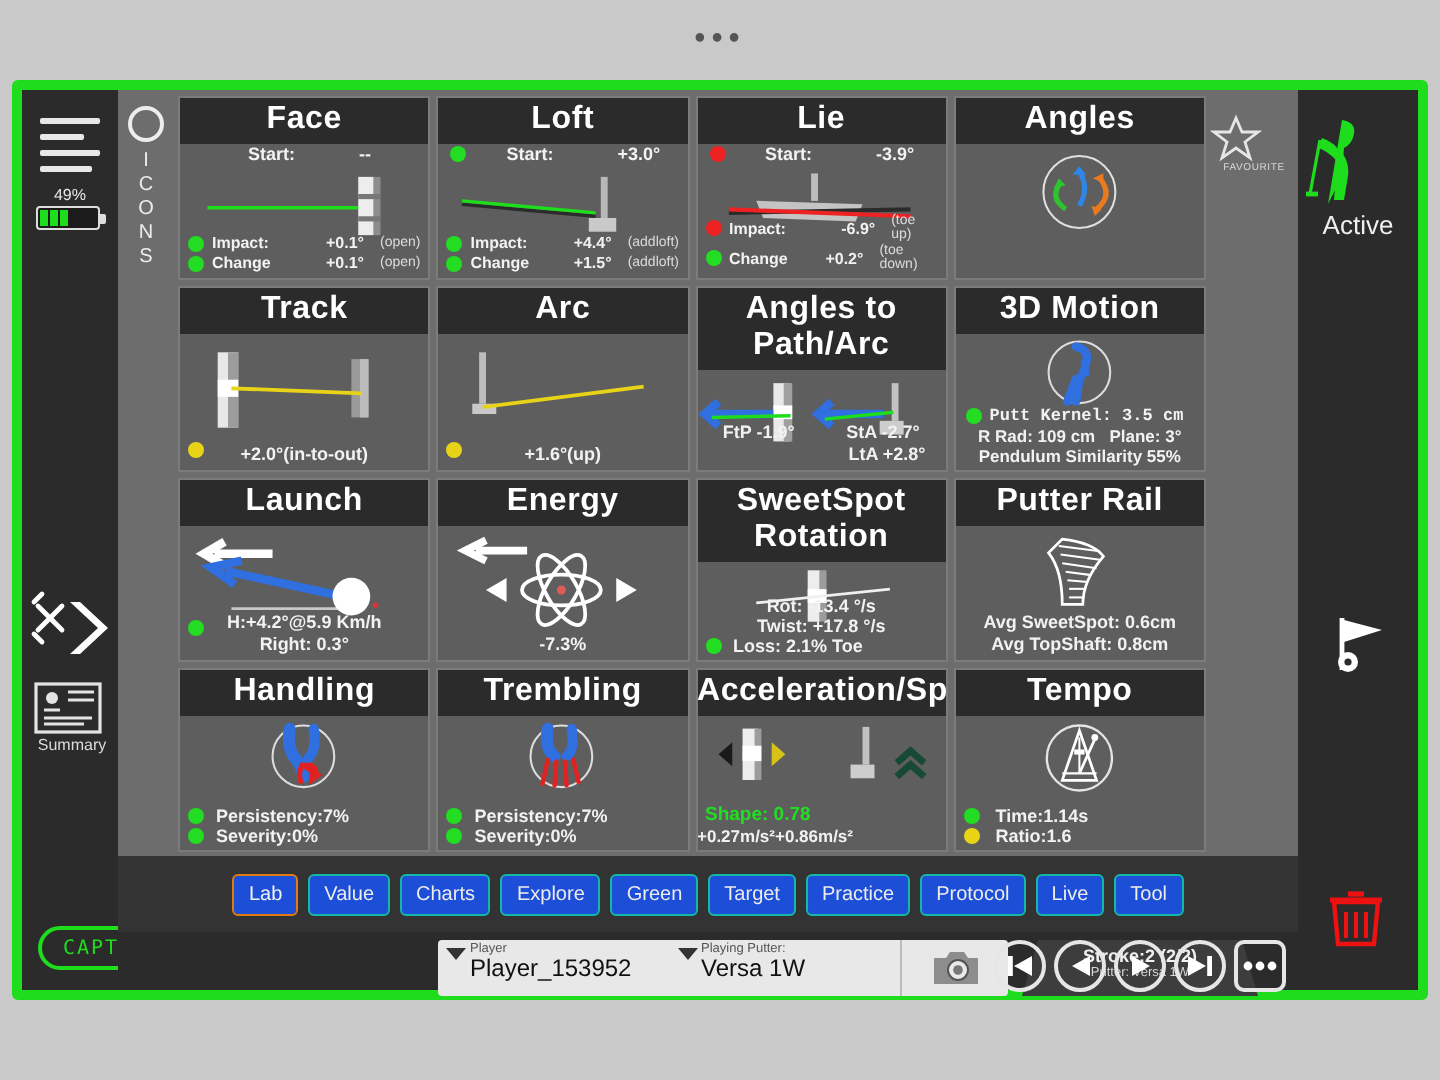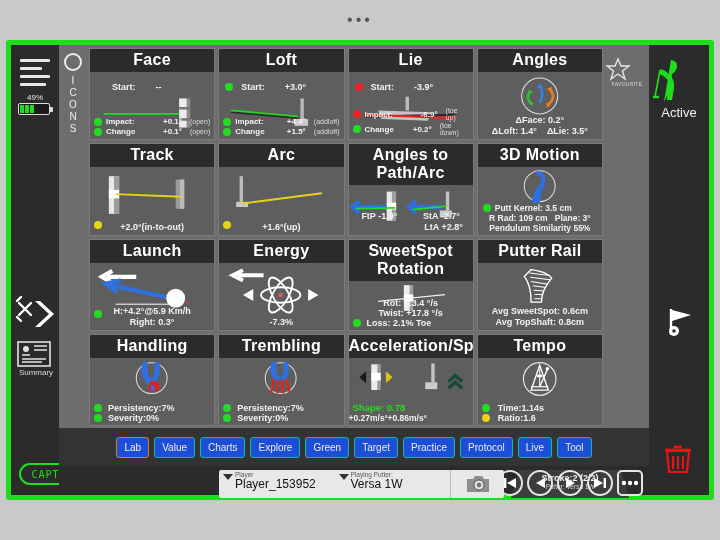--- a/index.html
+++ b/index.html
@@ -65,21 +65,21 @@
   .panel{ background:#5e5e5e; border:1px solid #7b7b7b; display:flex; flex-direction:column; overflow:hidden; }
   .p-head{ background:#2b2b2b; color:#fff; font-size:16px; font-weight:bold; text-align:center;
     padding:2px 0 3px; letter-spacing:.3px; position:relative; }
   .p-body{ flex:1; position:relative; color:#f2f2f2; font-size:9px; }
 
   .row{ display:flex; align-items:center; gap:4px; padding:0 4px; }
   .dot{ width:8px;height:8px;border-radius:50%; flex:none; display:inline-block;}
   .dot.g{background:#22dd22;} .dot.r{background:#ee2222;} .dot.y{background:#e8d317;}
   .ctr{ text-align:center; width:100%; }
 
-  .topline{ display:flex; align-items:center; gap:8px; padding:10px 6px 0; font-size:9px; font-weight:bold;}
+  .topline{ display:flex; align-items:center; gap:20px; padding:0 6px 0; font-size:9px; font-weight:bold;}
   .topline .val{ margin-left:12px; }
   .botlines{ position:absolute; left:0; bottom:2px; width:100%; }
   .botlines .row{ padding:0 4px 1px; font-size:8px; }
   .botlines .k{ font-weight:bold; width:40px;}
   .botlines .v{ font-weight:bold; width:32px; text-align:right;}
   .botlines .s{ color:#dcdcdc; font-size:7px; margin-left:4px;}
 
   .centertxt{ position:absolute; left:0; bottom:2px; width:100%; text-align:center;
     font-size:9px; font-weight:bold; line-height:11px; }
   .yellowdot-bl{ position:absolute; left:4px; bottom:4px; }
@@ -266,25 +266,20 @@
           <svg width="100%" height="48" viewBox="0 0 145 48">
             <circle cx="72" cy="24" r="21" fill="none" stroke="#e0e0e0" stroke-width="1.2"></circle>
             <path d="M72 12 q6 10 0 20" stroke="#2f86e8" stroke-width="3" fill="none"></path>
             <path d="M68 14 l4 -5 l4 5 z" fill="#2f86e8"></path>
             <path d="M60 20 q-5 8 4 14" stroke="#2fc42f" stroke-width="3" fill="none"></path>
             <path d="M57 22 l3 -6 l4 4 z" fill="#2fc42f"></path>
             <path d="M84 16 q8 10 -2 18" stroke="#e97b1f" stroke-width="3" fill="none"></path>
             <path d="M80 16 l6 -3 l0 6 z" fill="#e97b1f"></path>
             <path d="M79 32 l6 2 l-4 4 z" fill="#e97b1f"></path>
           </svg>
-          <div class="centertxt">
-            <div>ΔFace: 0.2°</div>
-            <div><span>ΔLoft: 1.4°</span>
-              &nbsp;&nbsp;&nbsp;<span>ΔLie: 3.5°</span></div>
-          </div>
         </div>
       </div>
 
       <div class="panel">
         <div class="p-head">Track</div>
         <div class="p-body">
           <svg width="100%" height="56" viewBox="0 0 145 56">
             <rect x="22" y="6" width="12" height="44" fill="#e8e8e8"></rect>
             <rect x="28" y="6" width="6" height="44" fill="#9c9c9c"></rect>
             <rect x="22" y="22" width="12" height="10" fill="#fff"></rect>
@@ -338,21 +333,21 @@
 
       <div class="panel">
         <div class="p-head">3D Motion</div>
         <div class="p-body">
           <svg width="100%" height="40" viewBox="0 0 145 40">
             <circle cx="72" cy="19" r="18" fill="none" stroke="#dcdcdc" stroke-width="1.2"></circle>
             <path d="M70 4 q8 2 6 9 q-1 6 -4 10 l-2 13 M70 23 l-5 13" stroke="#2f6fe0" stroke-width="5" fill="none" stroke-linecap="round"></path>
             <path d="M74 12 l3 9" stroke="#2f6fe0" stroke-width="3" fill="none"></path>
           </svg>
           <div style="position:absolute; bottom:2px; left:0; width:100%;">
-            <div class="row" style="gap:4px; padding-left:5px;">
+            <div class="row" style="gap:4px; padding-left:5px;font-family:Liberation Mono, monospace;">
               <span class="dot g"></span>
               <span style="font-weight:bold;font-size:8.5px">Putt Kernel: 3.5 cm</span>
             </div>
             <div class="ctr" style="font-weight:bold;font-size:8.5px">
               <span>R Rad: 109 cm</span>
               &nbsp;&nbsp;<span>Plane: 3°</span>
             </div>
             <div class="ctr" style="font-weight:bold;font-size:8.5px">Pendulum Similarity 55%</div>
           </div>
         </div>

